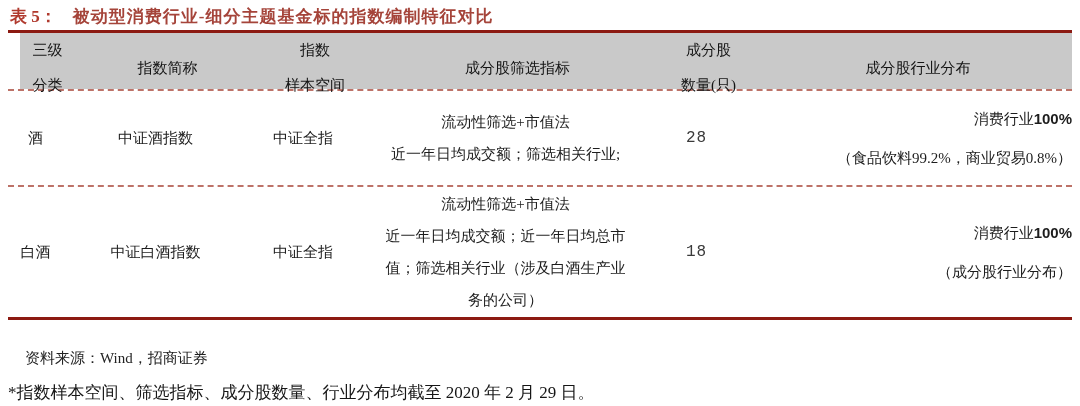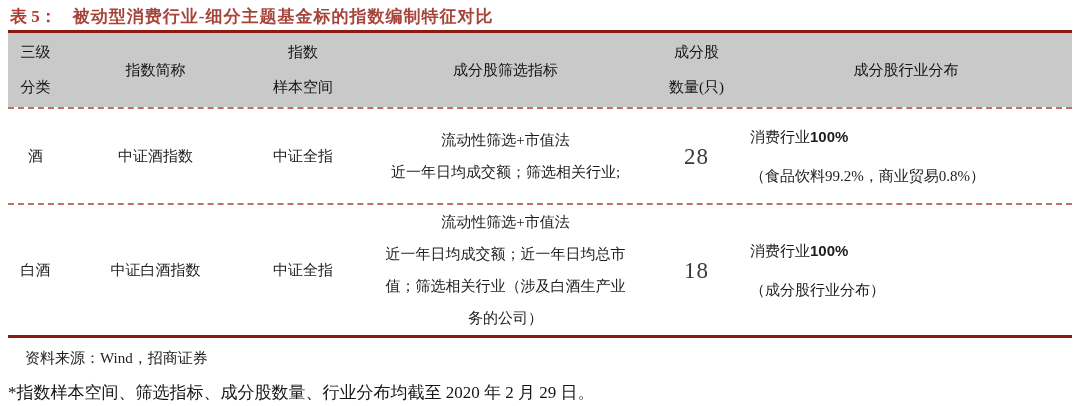--- a/index.html
+++ b/index.html
@@ -36,44 +36,44 @@
     top: 30px;
     width: 1064px;
     border-top: 3px solid var(--accent-red, #8C1A12);
     border-bottom: 3px solid var(--accent-red, #8C1A12);
   }
   .row {
     display: grid;
     grid-template-columns: 55px 185px 110px 295px 87px 332px;
     box-sizing: border-box;
   }
-  .header-row { height: 74px; background: var(--header-bg, #C9C9C9); }
+  .header-row { height: 56px; background: var(--header-bg, #C9C9C9); margin-left: 12px; }
   .row1 { height: 96px; }
   .row2 { height: 132px; }
   .data-row { border-top: 2px dashed var(--dashed-red, #BD7268); background: #ffffff; }
 
   .cell {
     display: flex;
     flex-direction: column;
     justify-content: center;
     align-items: center;
     text-align: center;
     font-size: 15px;
     line-height: 31px;
     color: #1d1d1d;
   }
   .th { line-height: 35px; color: #141414; }
   .count {
-    font-family: Liberation Serif, serif;
-    font-size: 23px;
+    font-family: Liberation Mono, monospace;
+    font-size: 16px;
     color: #3a3a3a;
     letter-spacing: 1px;
   }
   .dist {
-    align-items: flex-start;
+    align-items: flex-end;
     text-align: left;
     padding-left: 10px;
     line-height: 39px;
   }
   .pct {
     font-family: "Liberation Sans", "DejaVu Sans", sans-serif;
     font-weight: bold;
   }
   .criteria { line-height: 32px; }
 

